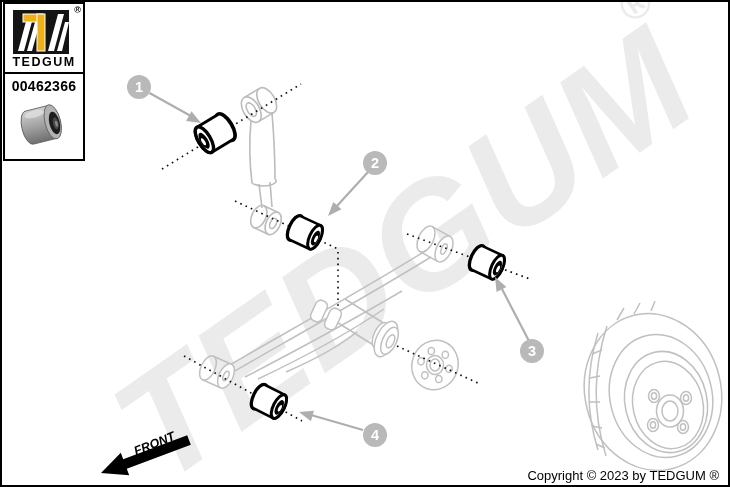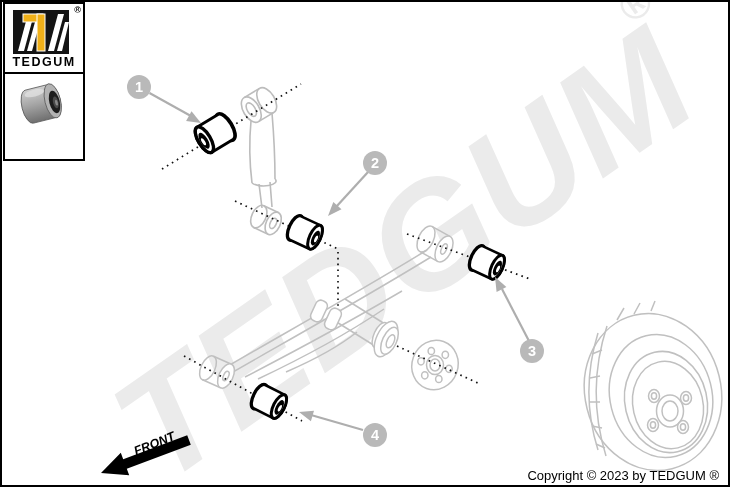--- a/index.html
+++ b/index.html
@@ -230,20 +230,21 @@
         <rect x="0" y="0" width="56" height="44" fill="#141414"></rect>
         <polygon points="5,41 15,4 21,4 11,41" fill="#fff"></polygon>
         <polygon points="14,41 22,12 27,12 19,41" fill="#fff"></polygon>
         <polygon points="35,41 45,4 51,4 41,41" fill="#fff"></polygon>
         <polygon points="44,41 52,12 56,12 49,41" fill="#fff"></polygon>
         <rect x="10" y="4" width="20" height="8" fill="#f0b019" stroke="#fff" stroke-width="1"></rect>
         <rect x="24" y="4" width="8" height="37" fill="#f0b019" stroke="#fff" stroke-width="1"></rect>
       </svg>
     </div>
     <div class="brand">TEDGUM</div>
+    <div class="partnum">00462366</div>
     <div class="photo-wrap">
       <svg viewBox="0 0 62 56" width="62" height="56">
         <g transform="rotate(-14 31 28)">
           <ellipse cx="16" cy="28" rx="7.5" ry="17" fill="#8f8f8f"></ellipse>
           <path d="M 16,11 A 7.5,17 0 0 0 16,45 L 40,45 A 7.5,17 0 0 0 40,11 Z" fill="url(#photoBody)" stroke="#5c5c5c" stroke-width="0.8"></path>
           <ellipse cx="40" cy="28" rx="7.8" ry="17.5" fill="#b3b3b3" stroke="#5c5c5c" stroke-width="0.8"></ellipse>
           <ellipse cx="41.5" cy="29.5" rx="5.2" ry="11.5" fill="#1d1d1d"></ellipse>
           <ellipse cx="42.6" cy="30.2" rx="2.7" ry="6" fill="#4a4a4a"></ellipse>
           <ellipse cx="43.2" cy="30.6" rx="1.3" ry="3" fill="#8a8a8a"></ellipse>
           <ellipse cx="24" cy="16" rx="10" ry="3.5" fill="#e2e2e2" opacity="0.75"></ellipse>

